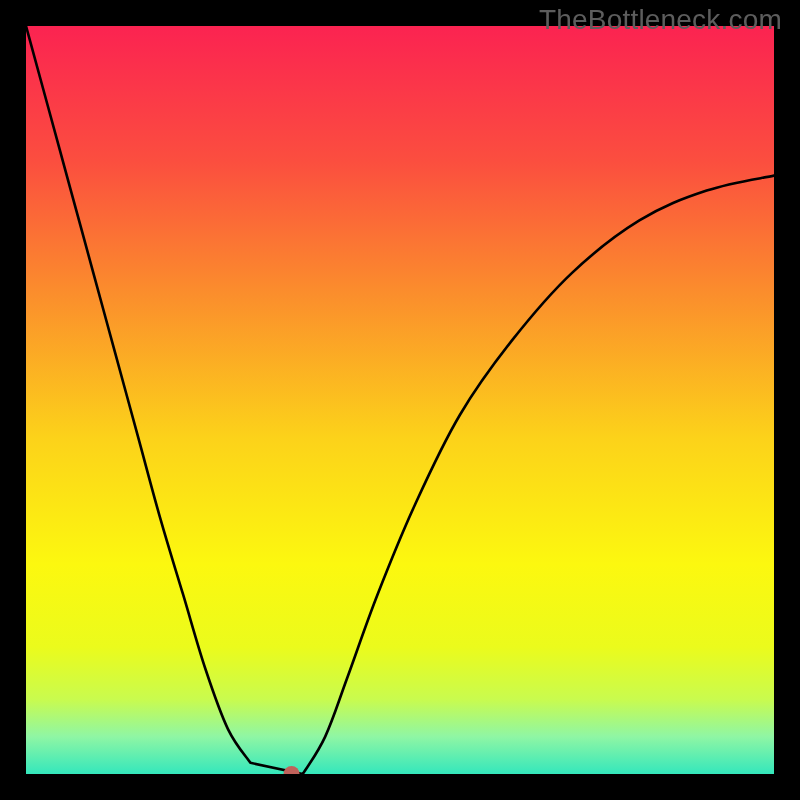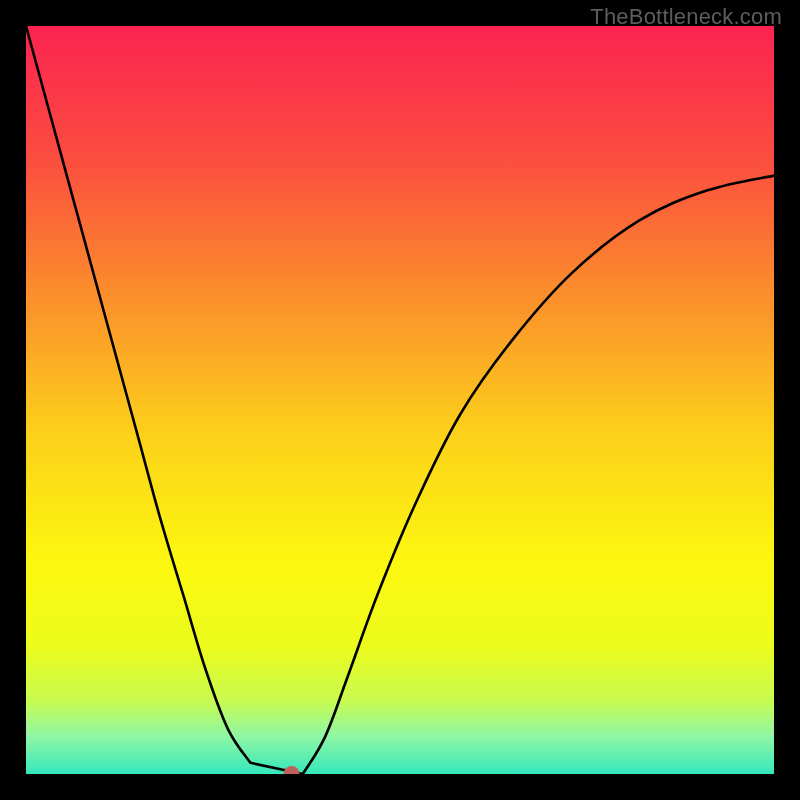--- a/index.html
+++ b/index.html
@@ -15,21 +15,21 @@
     position: relative;
     width: 800px;
     height: 800px;
     background: #000;
   }
   .watermark {
     position: absolute;
     top: 4px;
     right: 18px;
     color: #5d5d5d;
-    font-size: 22px;
+    font-size: 28px;
     letter-spacing: 0.2px;
     z-index: 3;
   }
   .plot-area {
     position: absolute;
     left: 26px;
     top: 26px;
     width: 748px;
     height: 748px;
     overflow: hidden;

